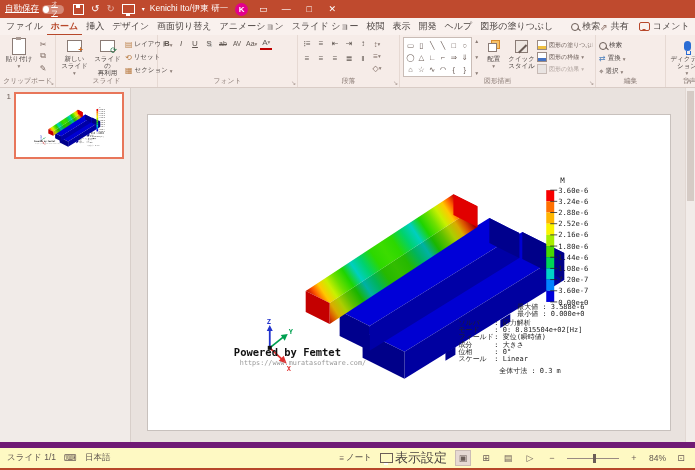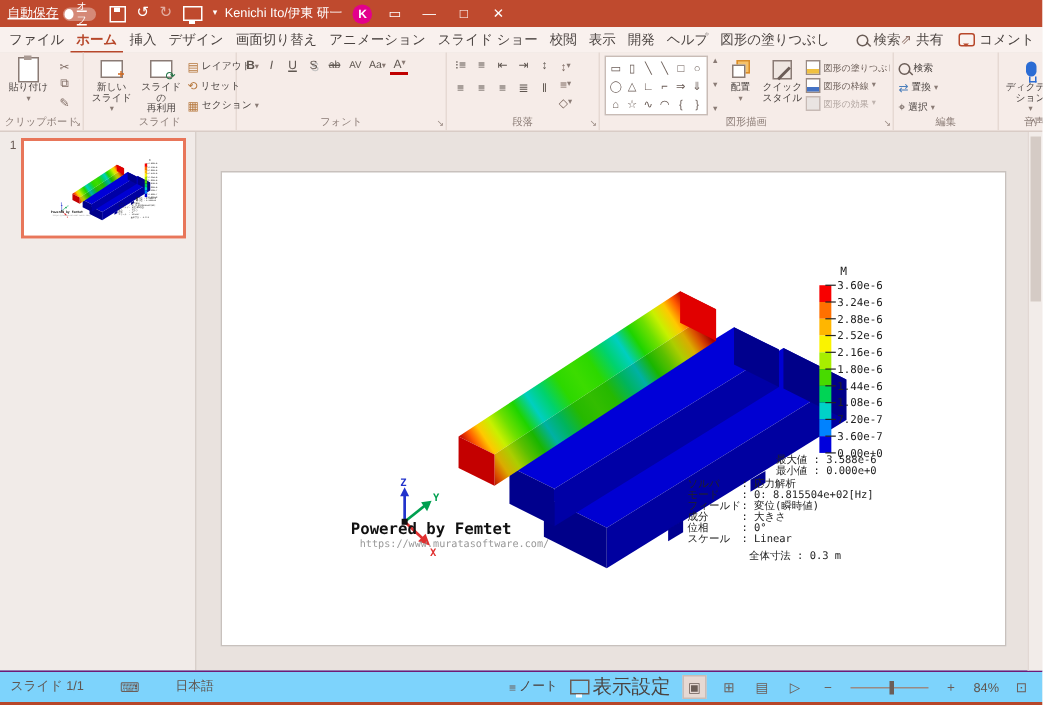--- a/index.html
+++ b/index.html
@@ -103,22 +103,22 @@
   .thumb-num{font-size:8px;color:#6b5d57;width:8px;text-align:right;}
   .thumb{width:106px;height:63px;background:#fff;border:2px solid #e8765a;box-sizing:content-box;overflow:hidden;}
   .canvas{flex:1;position:relative;}
   .slide{position:absolute;left:16px;top:26px;width:522px;height:315px;background:#fff;
     border:1px solid #c8c1bd;box-sizing:content-box;}
   .slide svg{display:block;}
   .vscroll{position:absolute;right:0;top:0;bottom:0;width:9px;background:#f2ece9;border-left:1px solid #e2d8d3;}
   .vthumb{margin:3px 1px;height:110px;background:#d5cbc5;}
 
   
-  .statusbar{height:20px;background:#7dd3fc;border-top:1px solid #701a75;display:flex;
-    align-items:center;font-size:8.5px;color:#5f5650;padding:0 7px;flex:0 0 auto;gap:24px;}
+  .statusbar{height:20px;background:#fef9c3;border-top:6px solid #701a75;display:flex;
+    align-items:center;font-size:8.5px;color:#5f5650;padding:0 7px;flex:0 0 auto;gap:8px;}
   .sb-right{margin-left:auto;display:flex;align-items:center;gap:8px;}
   .viewbtn{width:14px;height:14px;display:flex;align-items:center;justify-content:center;
     font-size:9px;color:#6b5d57;}
   .viewbtn.active-view{background:#e6d9d3;border:1px solid #cbbcb5;}
   .zoomtrack{width:52px;height:1px;background:#9a8a83;position:relative;}
   .zoomthumb{position:absolute;left:26px;top:-4px;width:3px;height:9px;background:#6b5d57;}
   .redline{height:2px;background:#b7472a;flex:0 0 auto;}
   .i-kbd{font-size:9px;color:#6b5d57;}
 </style>
 </head>

